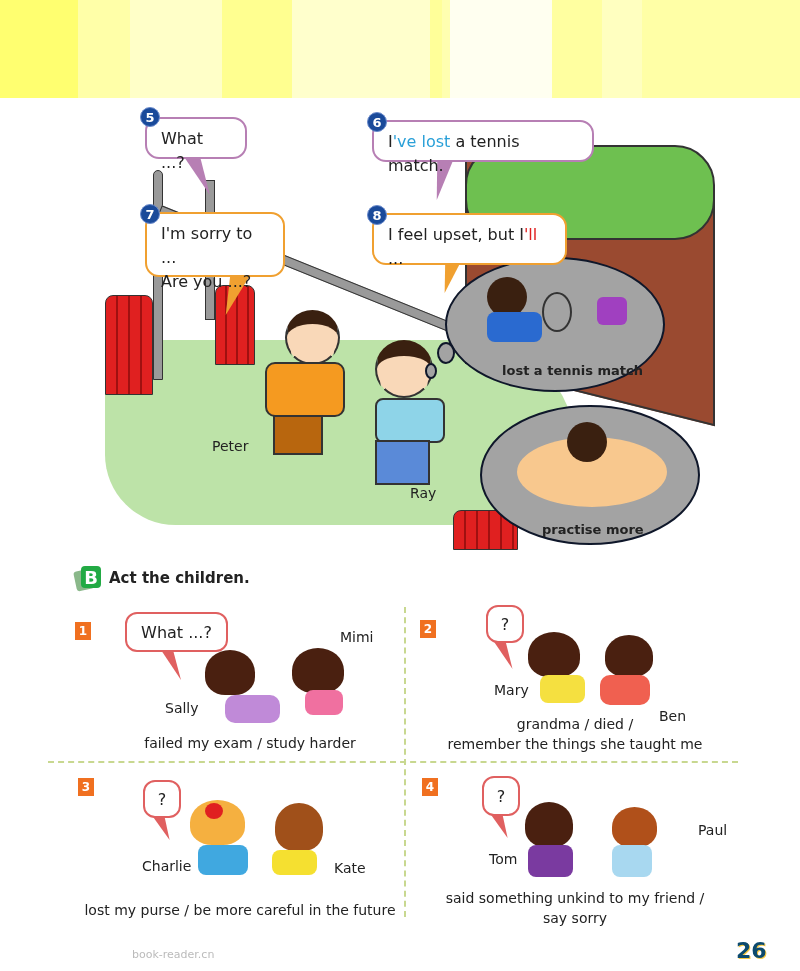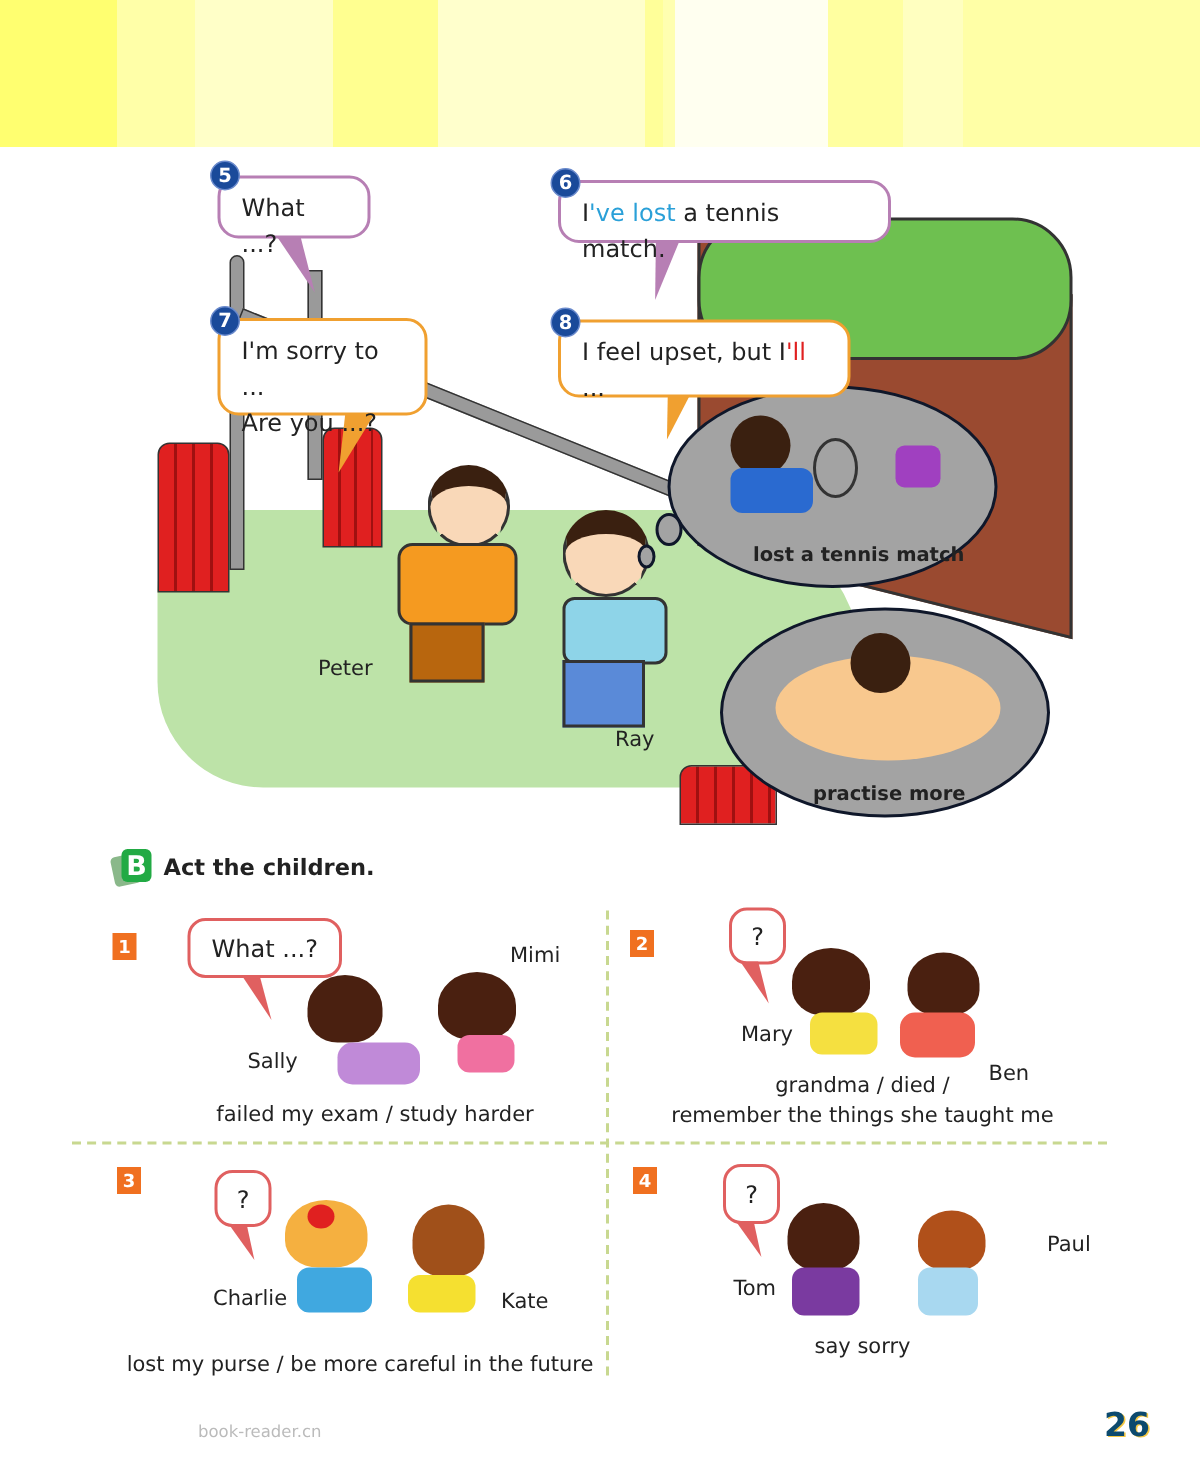--- a/index.html
+++ b/index.html
@@ -190,18 +190,19 @@
       <span>?</span>
     </div>
   <div class="tail" style="left:496px;top:814px;border-left:6px solid transparent;border-right:6px solid transparent;border-top:24px solid #e06060;transform:skewX(25deg);"></div>
   <div class="kid" style="left:525px;top:802px;width:48px;height:45px;background:#4a2010;"></div>
   <div class="kid" style="left:528px;top:845px;width:45px;height:32px;background:#7a3aa0;border-radius:8px;"></div>
   <div class="kid" style="left:612px;top:807px;width:45px;height:40px;background:#b0501a;"></div>
   <div class="kid" style="left:612px;top:845px;width:40px;height:32px;background:#a8d8f0;border-radius:8px;"></div>
   <div class="name" style="left:489px;top:851px;">Tom</div>
   <div class="name" style="left:698px;top:822px;">Paul</div>
   <div class="cue" style="left:430px;top:888px;width:290px;">
+    <div>said something unkind to my friend /</div>
     <div>say sorry</div>
   </div>
 </div>
 
 <div class="watermark">book-reader.cn</div>
 <div class="page-num">26</div>
 
 </body></html>

